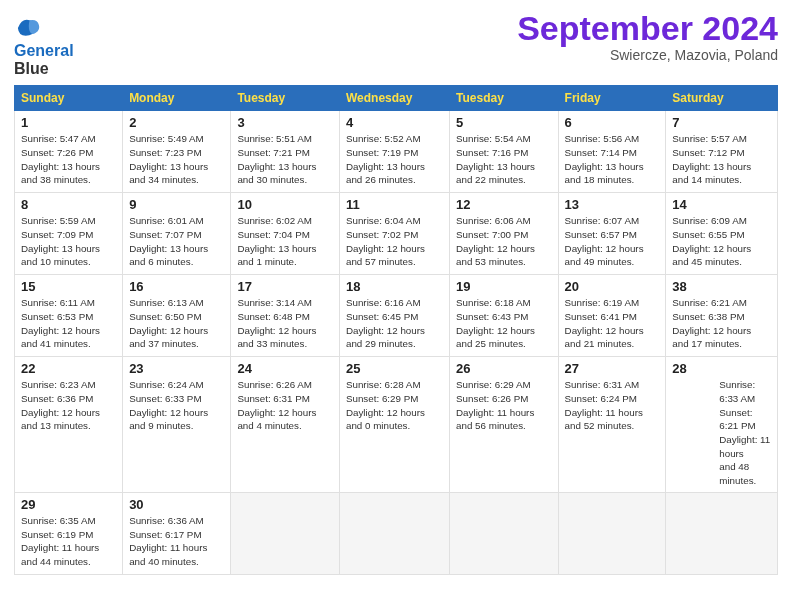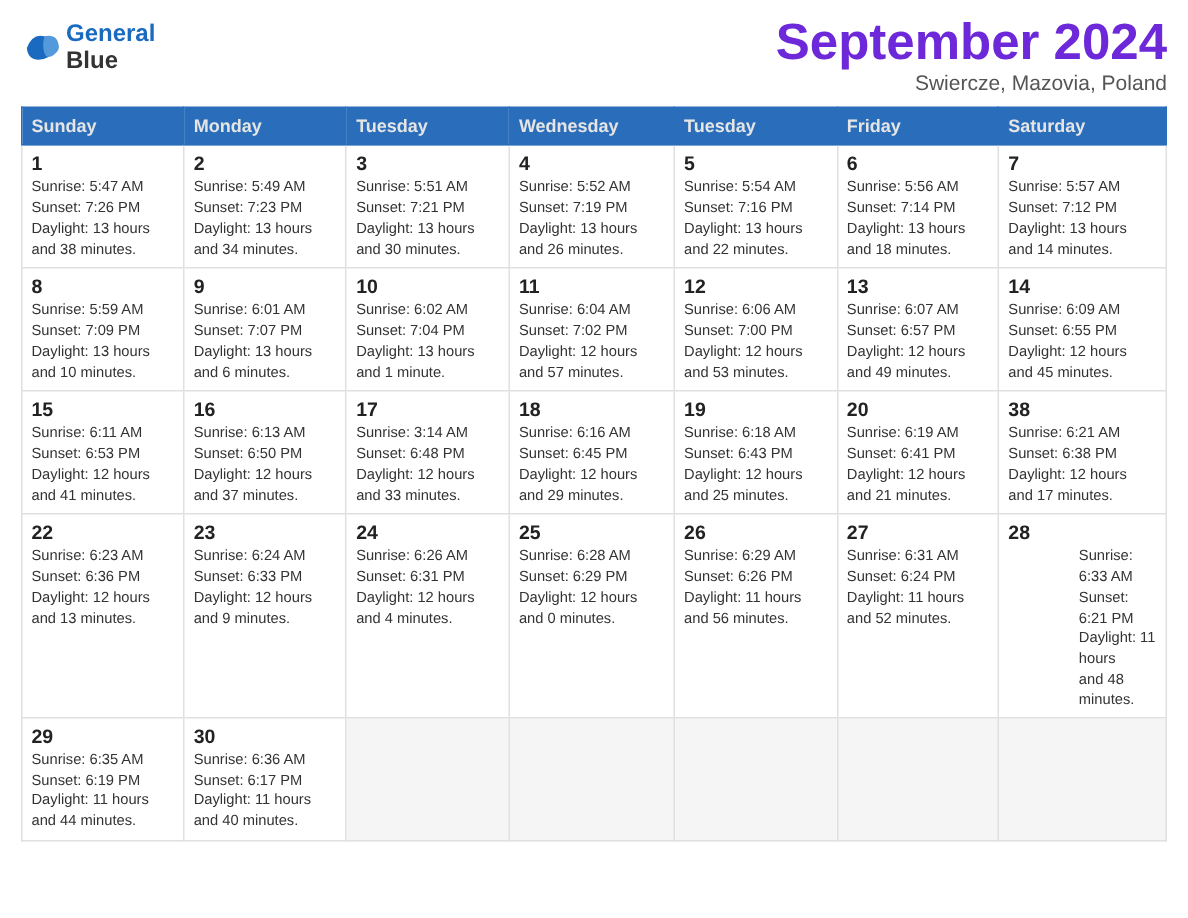--- a/index.html
+++ b/index.html
@@ -15,22 +15,22 @@
       padding: 10px 14px 10px 14px;
     }
     .header {
       display: flex;
       justify-content: space-between;
       align-items: flex-start;
       margin-bottom: 8px;
     }
     .logo {
       display: flex;
-      align-items: center;
       margin-top: 4px;
+      flex-direction: column;
     }
     .logo-icon {
       width: 28px;
       height: 28px;
       margin-right: 2px;
     }
     .title-block {
       text-align: right;
     }
     .month-title {
@@ -44,21 +44,21 @@
       color: #555;
       text-align: right;
     }
     table {
       width: 100%;
       border-collapse: collapse;
       font-size: 10.5px;
     }
     thead tr th {
       background-color: #2a6ebb;
-      color: #e5e5e5;
+      color: #fde047;
       text-align: left;
       padding: 5px 6px;
       font-size: 12px;
       font-weight: bold;
       border: 1px solid #2a6ebb;
     }
     tbody tr {
       border-bottom: 1px solid #ddd;
     }
     tbody tr:last-child {

